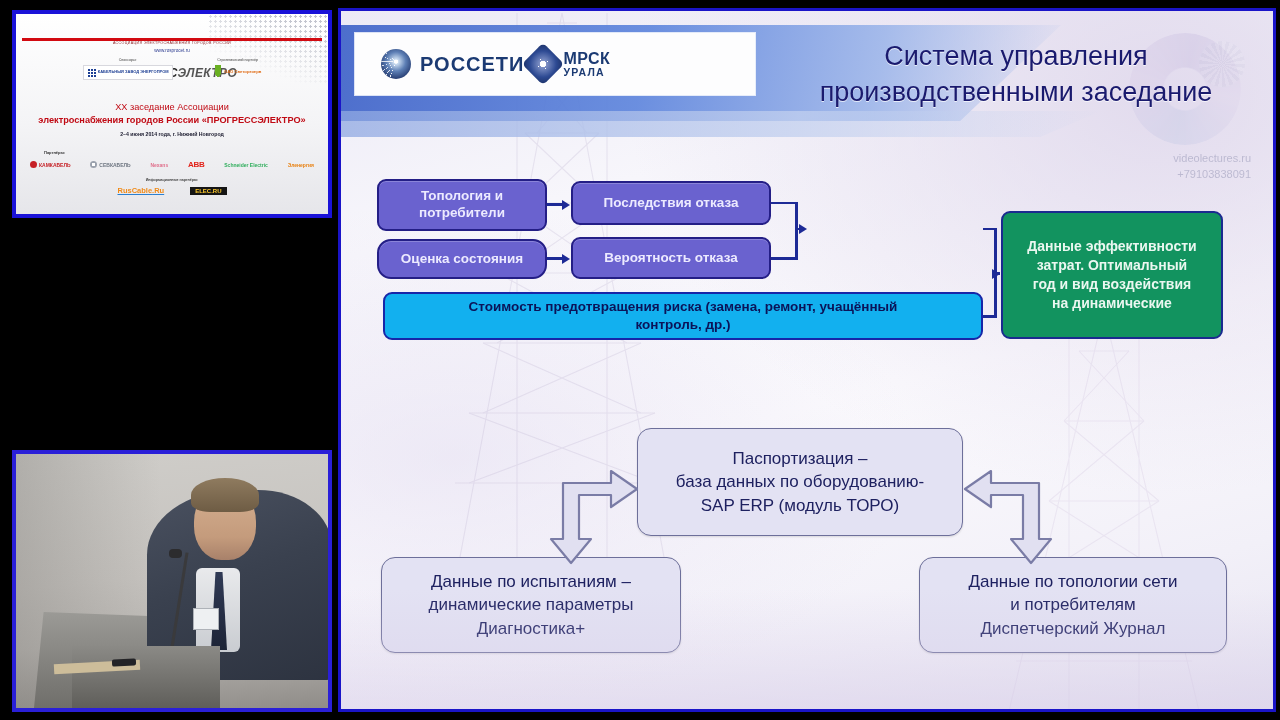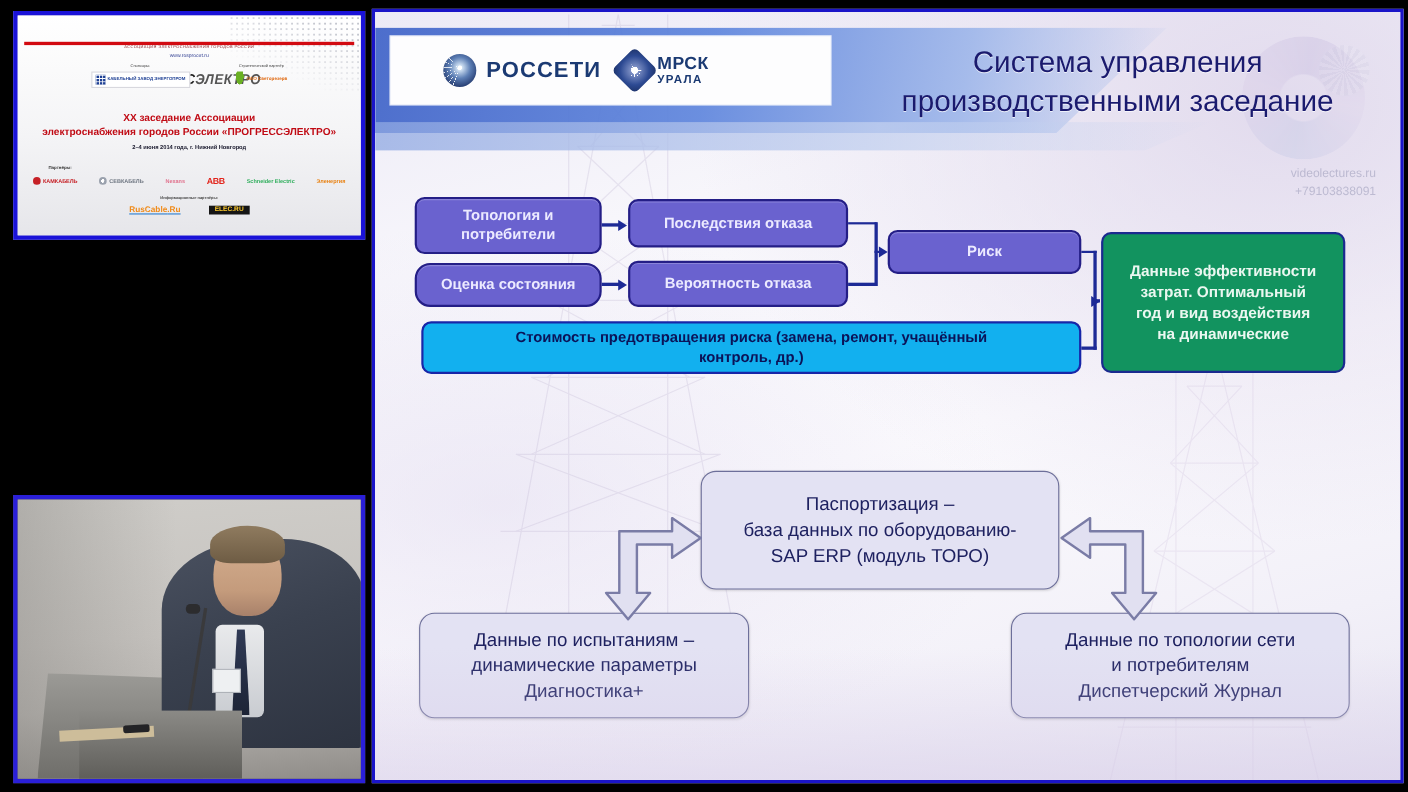--- a/index.html
+++ b/index.html
@@ -53,21 +53,21 @@
                       linear-gradient(90deg,#fff 1px, transparent 1px);
     background-size: 3px 3px; }
   .sq-txt { font-size: 4px; font-weight: 700; color: #1d3f94; line-height: 1.15; text-align: left; }
   .spons-logo2 { display: flex; align-items: center; gap: 2px; }
   .tree { width: 8px; height: 13px;
     background: radial-gradient(ellipse at 50% 35%, #6ab023 0 60%, transparent 62%),
                 linear-gradient(#8a5a2b,#8a5a2b) no-repeat 50% 70%/2px 5px; }
   .oao-txt { font-size: 4.2px; font-weight: 700; color: #e06a12; line-height: 1.2; text-align: left; }
 
   .poster-h1 { position: absolute; top: 88px; left: 0; right: 0; text-align: center;
-    font-size: 9.2px; font-weight: 700; color: #c00a14; }
+    font-size: 9.2px; font-weight: 400; color: #c00a14; }
   .poster-h2 { position: absolute; top: 101px; left: 0; right: 0; text-align: center;
     font-size: 9.2px; font-weight: 700; color: #c00a14; }
   .poster-date { position: absolute; top: 117px; left: 0; right: 0; text-align: center;
     font-size: 5.2px; font-weight: 700; color: #1a1a2e; }
 
   .part-cap { position: absolute; top: 136px; left: 28px; font-size: 4px;
     font-weight: 700; color: #333; }
   .part-row { position: absolute; top: 146px; left: 14px; right: 14px;
     display: flex; align-items: center; justify-content: space-between; }
   .plogo { font-size: 5px; font-weight: 700; white-space: nowrap; display: flex;
@@ -147,21 +147,21 @@
     background: linear-gradient(100deg,#3f63c8 0%, #5f86dd 42%, #9fb7ea 74%, rgba(200,214,243,0) 100%);
     clip-path: polygon(0 0, 100% 0, 86% 100%, 0 100%);
     opacity: .92;
   }
   .ribbon2 { position: absolute; left: 0; top: 100px; width: 760px; height: 26px;
     background: linear-gradient(100deg,#8fa8e2 0%, #c2d0ef 60%, rgba(255,255,255,0) 100%);
     clip-path: polygon(0 0, 100% 0, 92% 100%, 0 100%); opacity: .75; }
 
   .logo-card {
     position: absolute; left: 14px; top: 22px; width: 400px; height: 62px;
-    background: #fdfdfe; display: flex; align-items: center; gap: 16px; padding-left: 48px;
+    background: #fdfdfe; display: flex; align-items: center; gap: 4px; padding-left: 26px;
     box-shadow: 0 0 0 1px rgba(255,255,255,.8);
   }
   .rosseti { display: flex; align-items: center; gap: 9px; }
   .rosseti-mark { width: 30px; height: 30px; border-radius: 50%;
     background: radial-gradient(circle at 50% 42%, #ffffff 0 8%, #cfe0f2 10%, #5d7fb5 42%, #23396e 78%, #16254a 100%);
     position: relative; overflow: hidden; }
   .rosseti-mark::before { content:""; position:absolute; inset:0;
     background:
       conic-gradient(from 200deg at 50% 42%,
         rgba(255,255,255,.95) 0 2deg, transparent 2deg 16deg,
@@ -380,21 +380,20 @@
 
       <div class="bx bx-pur b-topo">
         <span>
           <span>Топология и</span><br>
           <span>потребители</span>
         </span>
       </div>
       <div class="bx bx-pur b-posl">Последствия отказа</div>
       <div class="bx bx-pur b-ots">Оценка состояния</div>
       <div class="bx bx-pur b-ver">Вероятность отказа</div>
-      <div class="bx bx-pur b-risk">Риск</div>
 
       <div class="bx bx-cy b-cost">
         <span>
           <span>Стоимость предотвращения риска (замена, ремонт, учащённый</span><br>
           <span>контроль, др.)</span>
         </span>
       </div>
 
       <div class="bx bx-gr b-green">
         <span>

